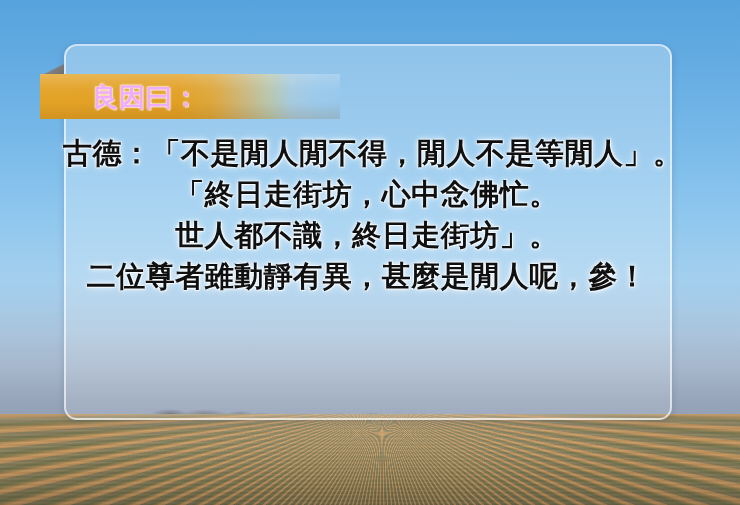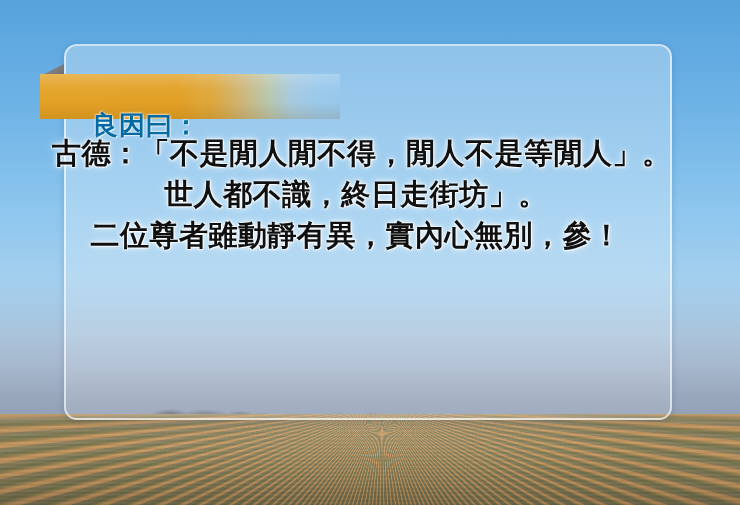--- a/index.html
+++ b/index.html
@@ -183,34 +183,33 @@
       rgba(120,70,0,0.00) 62%,
       rgba(120,70,0,0.16) 100%);
   }
   .ribbon-title {
     position: absolute;
     left: 52px;
     top: 50%;
     transform: translateY(-50%);
     font-size: 26px;
     font-weight: 700;
-    color: #0369a1;
+    color: #f0abfc;
     letter-spacing: 1px;
     white-space: nowrap;
     text-shadow:
       0 0 3px rgba(255,255,255,0.85),
       1px 1px 0 rgba(255,255,255,0.55),
       -1px -1px 0 rgba(255,255,255,0.35);
-    margin-top: 28px;
   }
 
   
   .verse {
     position: absolute;
-    left: 52px;
+    left: 63px;
     top: 133px;
     width: 608px;
     text-align: center;
   }
   .verse-line {
     font-size: 29px;
     font-weight: 700;
     line-height: 41px;
     color: #101010;
     letter-spacing: 0.5px;
@@ -244,17 +243,18 @@
 
   <div class="ribbon-wrap">
     <div class="ribbon-fold"></div>
     <div class="ribbon"></div>
     <div class="ribbon-shade"></div>
     <div class="ribbon-title">良因曰：</div>
   </div>
 
   <div class="verse">
     <div class="verse-line">古德：「不是閒人閒不得，閒人不是等閒人」。</div>
+    <div class="verse-line">「終日走街坊，心中念佛忙。</div>
     <div class="verse-line">世人都不識，終日走街坊」。</div>
-    <div class="verse-line">二位尊者雖動靜有異，實內心無別，參！</div>
+    <div class="verse-line">二位尊者雖動靜有異，甚麼是閒人呢，參！</div>
   </div>
 
 </div>
 
 </body></html>

